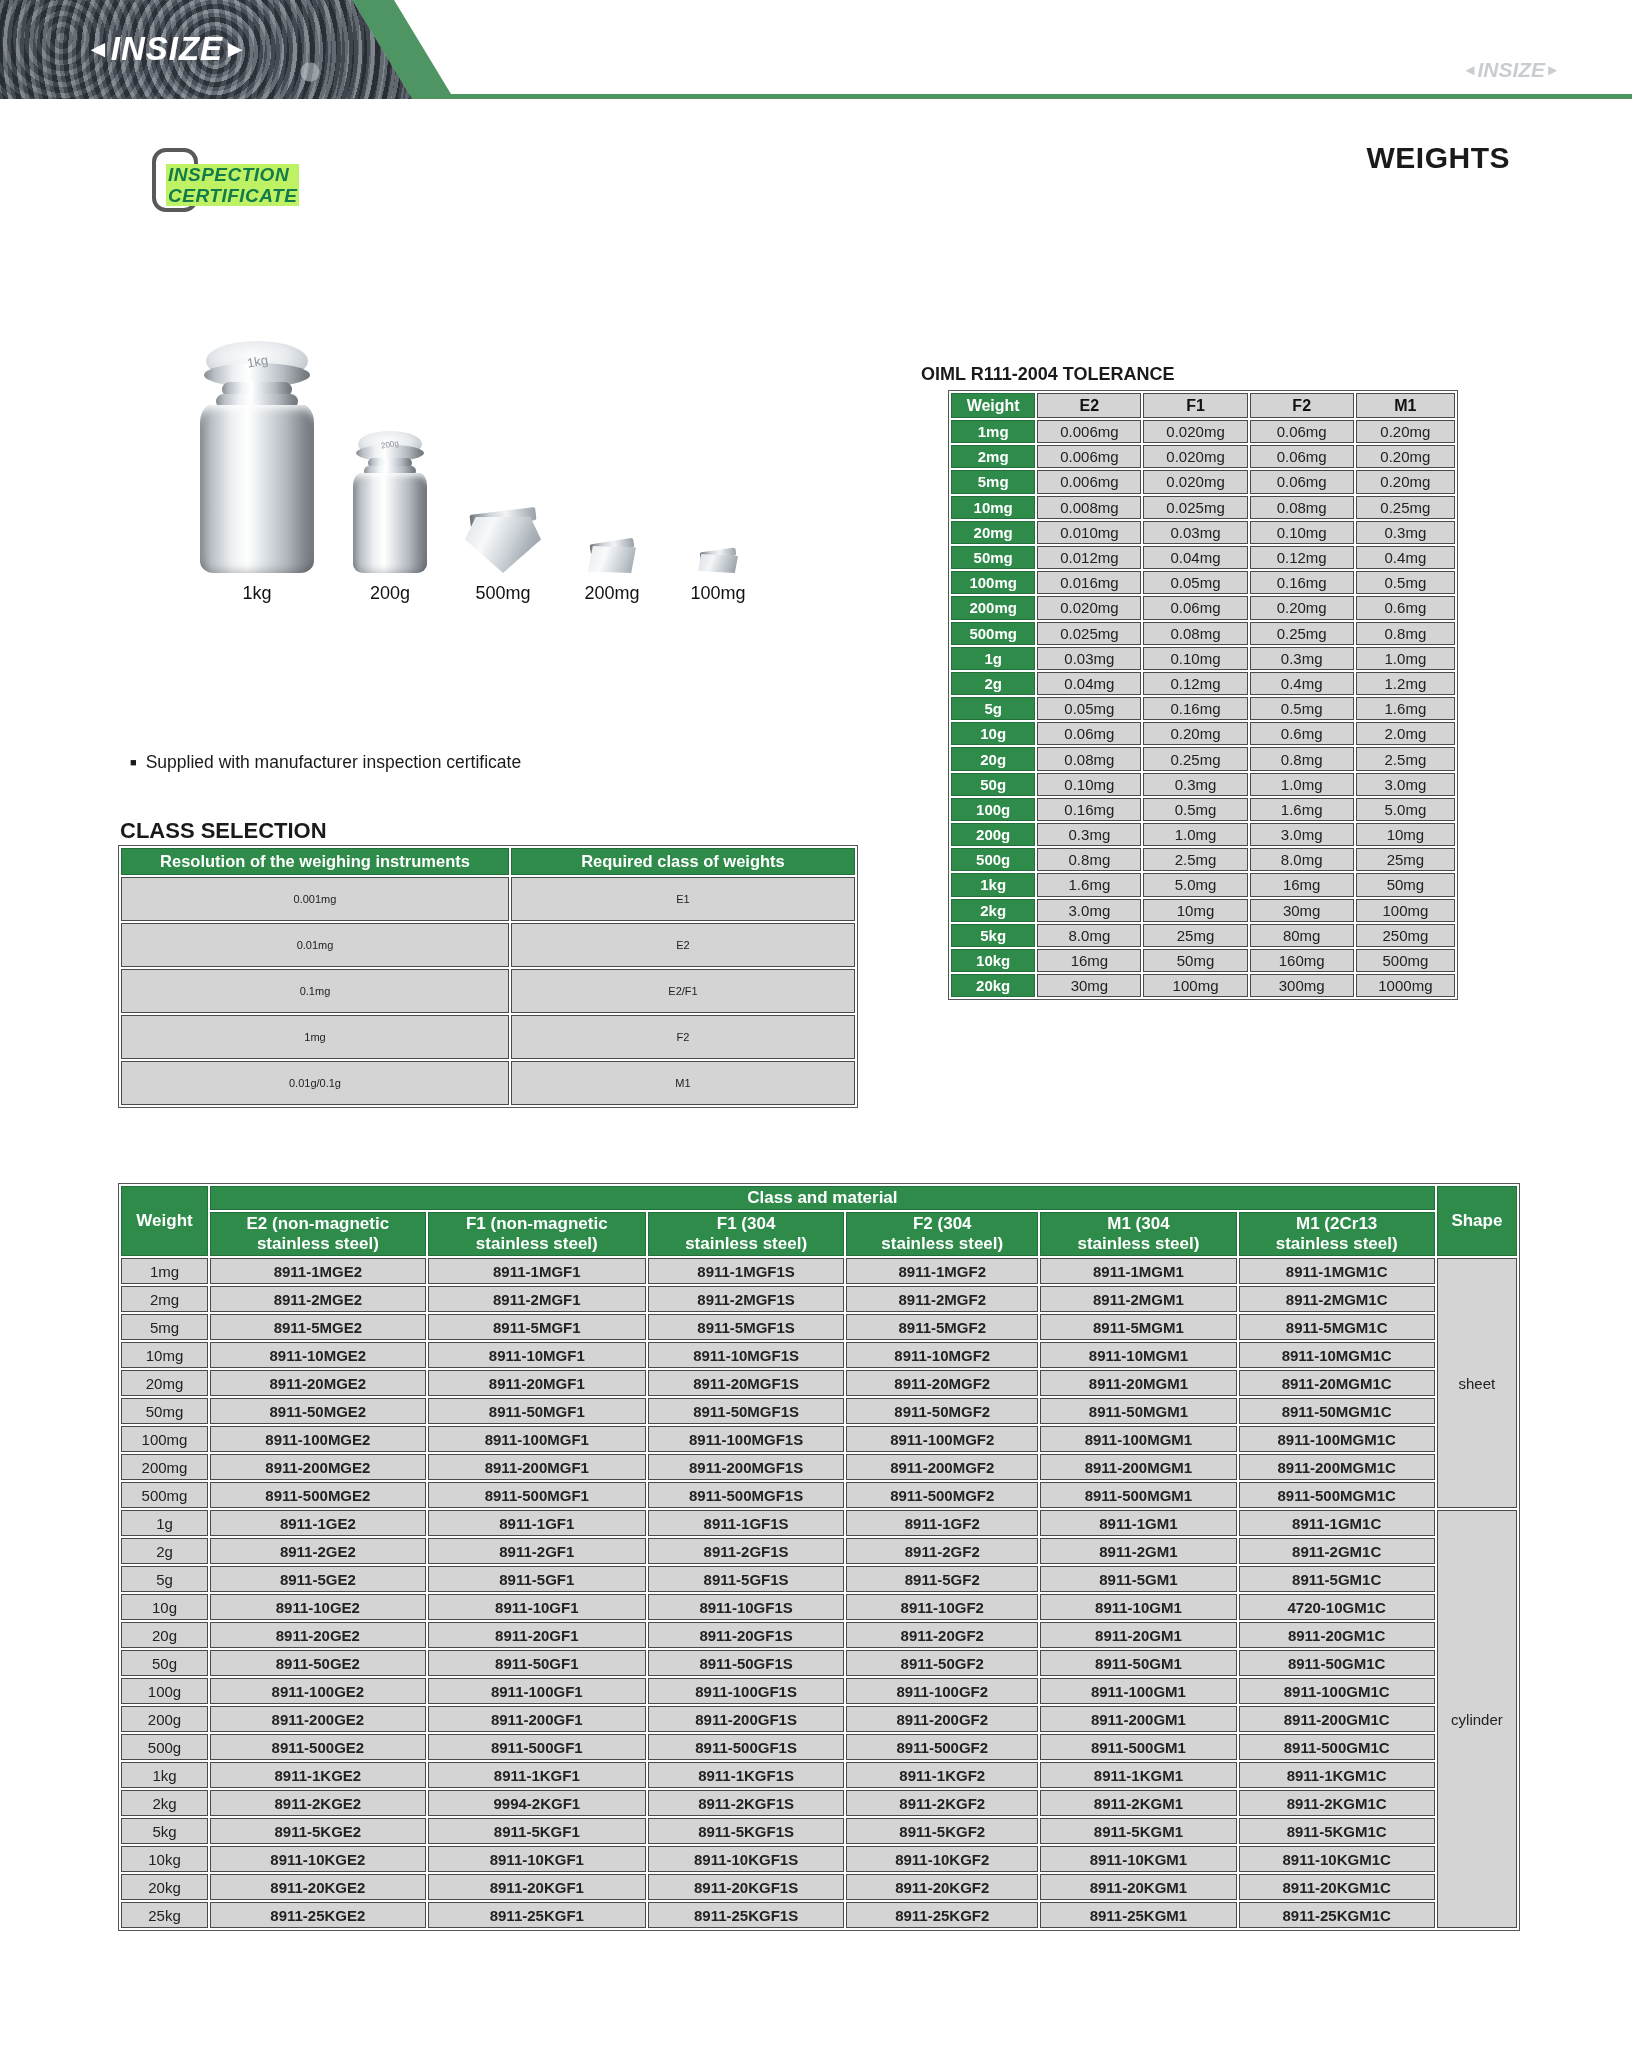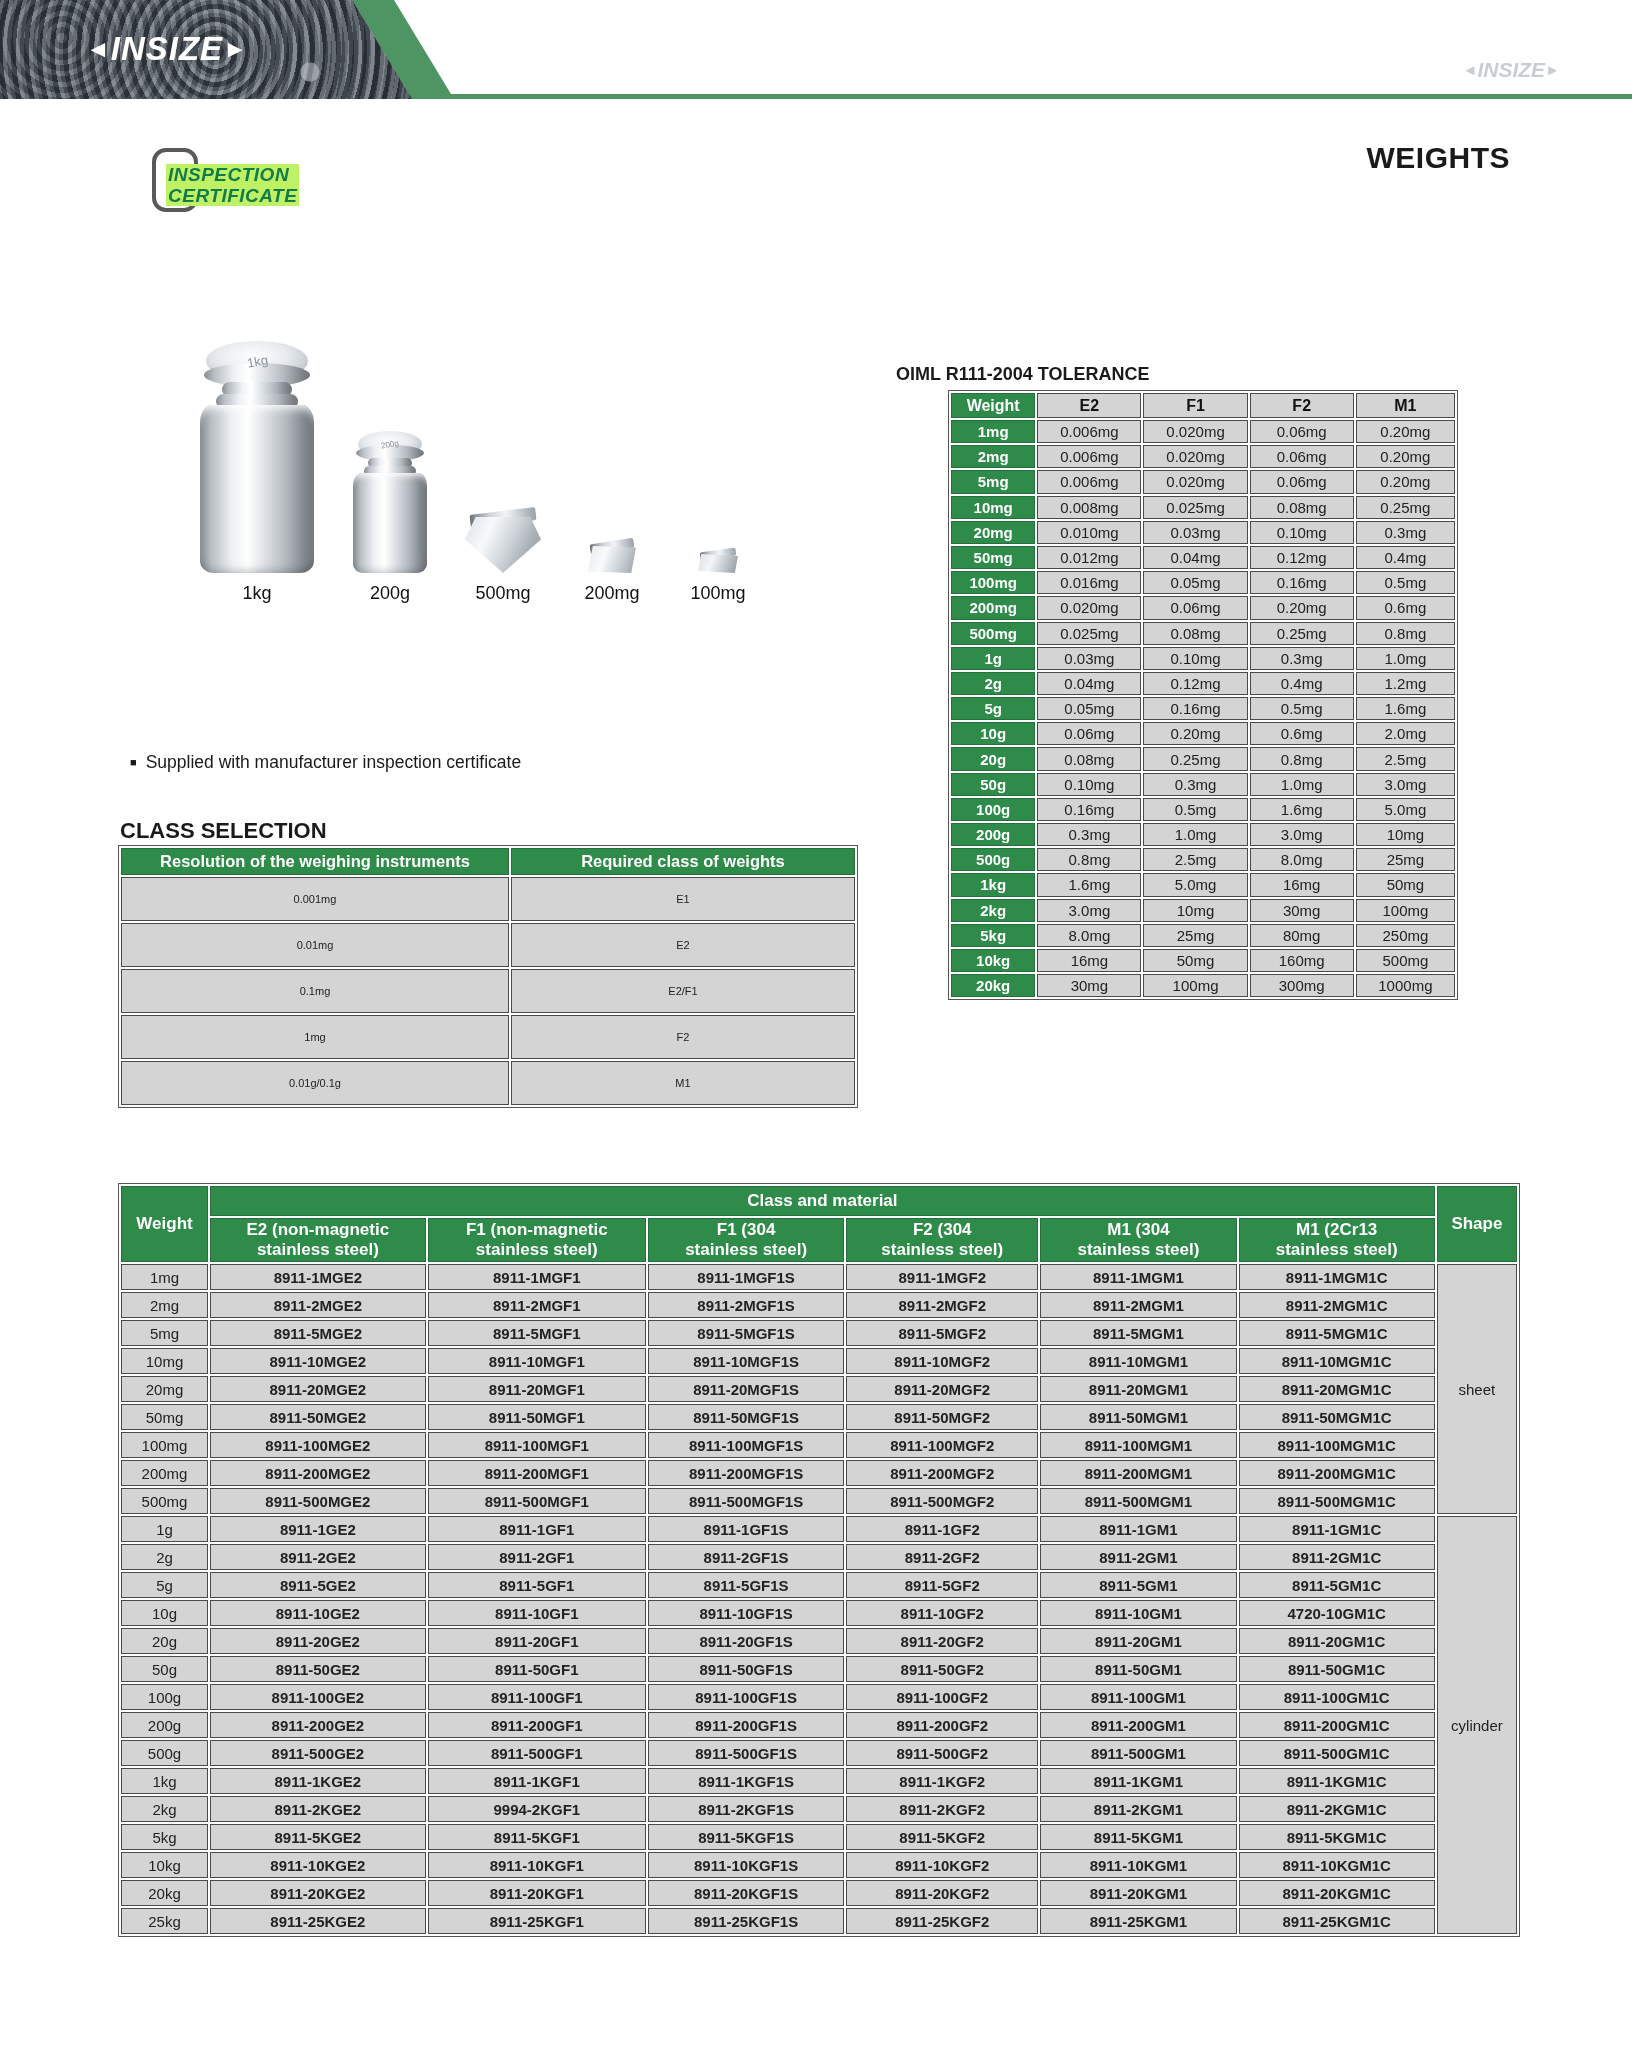--- a/index.html
+++ b/index.html
@@ -84,36 +84,36 @@
   .note::before{content:"\25A0";font-size:11px;vertical-align:2px;margin-right:9px;}
 
   
   table.grid{border-collapse:separate;border-spacing:2px;background:#fff;border:1px solid #555;}
   table.grid th, table.grid td{text-align:center;vertical-align:middle;padding:0 4px;}
   .hdr-green{background:var(--green);color:#fff;font-weight:bold;border:1px solid var(--green-dark);}
   .cell-gray{background:var(--cell-gray);border:1px solid var(--border-dark);color:#222;}
   .cell-green{background:var(--green);color:#fff;font-weight:bold;border:1px solid var(--green-dark);}
 
   
-  .tol-title{position:absolute;left:896px;top:364px;font-size:18px;font-weight:bold;}
+  .tol-title{position:absolute;left:921px;top:364px;font-size:18px;font-weight:bold;}
   .tol-table{position:absolute;left:948px;top:390px;width:510px;}
   .tol-table th{height:25px;font-size:16px;}
   .tol-table th.gray-h{background:var(--cell-gray);border:1px solid var(--border-dark);color:#111;}
   .tol-table td{height:23.2px;font-size:15px;}
 
   
   .class-title{position:absolute;left:120px;top:818px;font-size:22px;font-weight:bold;}
   .class-table{position:absolute;left:118px;top:845px;width:740px;}
   .class-table th{height:27px;font-size:16.5px;}
   .class-table td{height:44px;font-size:11px;}
 
   
   .order-table{position:absolute;left:118px;top:1183px;width:1402px;}
   .order-table th{font-size:17px;white-space:pre-line;}
-  .order-table .h1{height:30px;}
+  .order-table .h1{height:24px;}
   .order-table .h2{height:44px;line-height:20px;}
   .order-table td{height:26px;font-size:15px;}
   .order-table td.code-cell{font-weight:bold;}
 </style>
 </head>
 <body>
 
 <div class="banner">
   <div class="banner-line"></div>
   <div class="banner-angle"></div>

